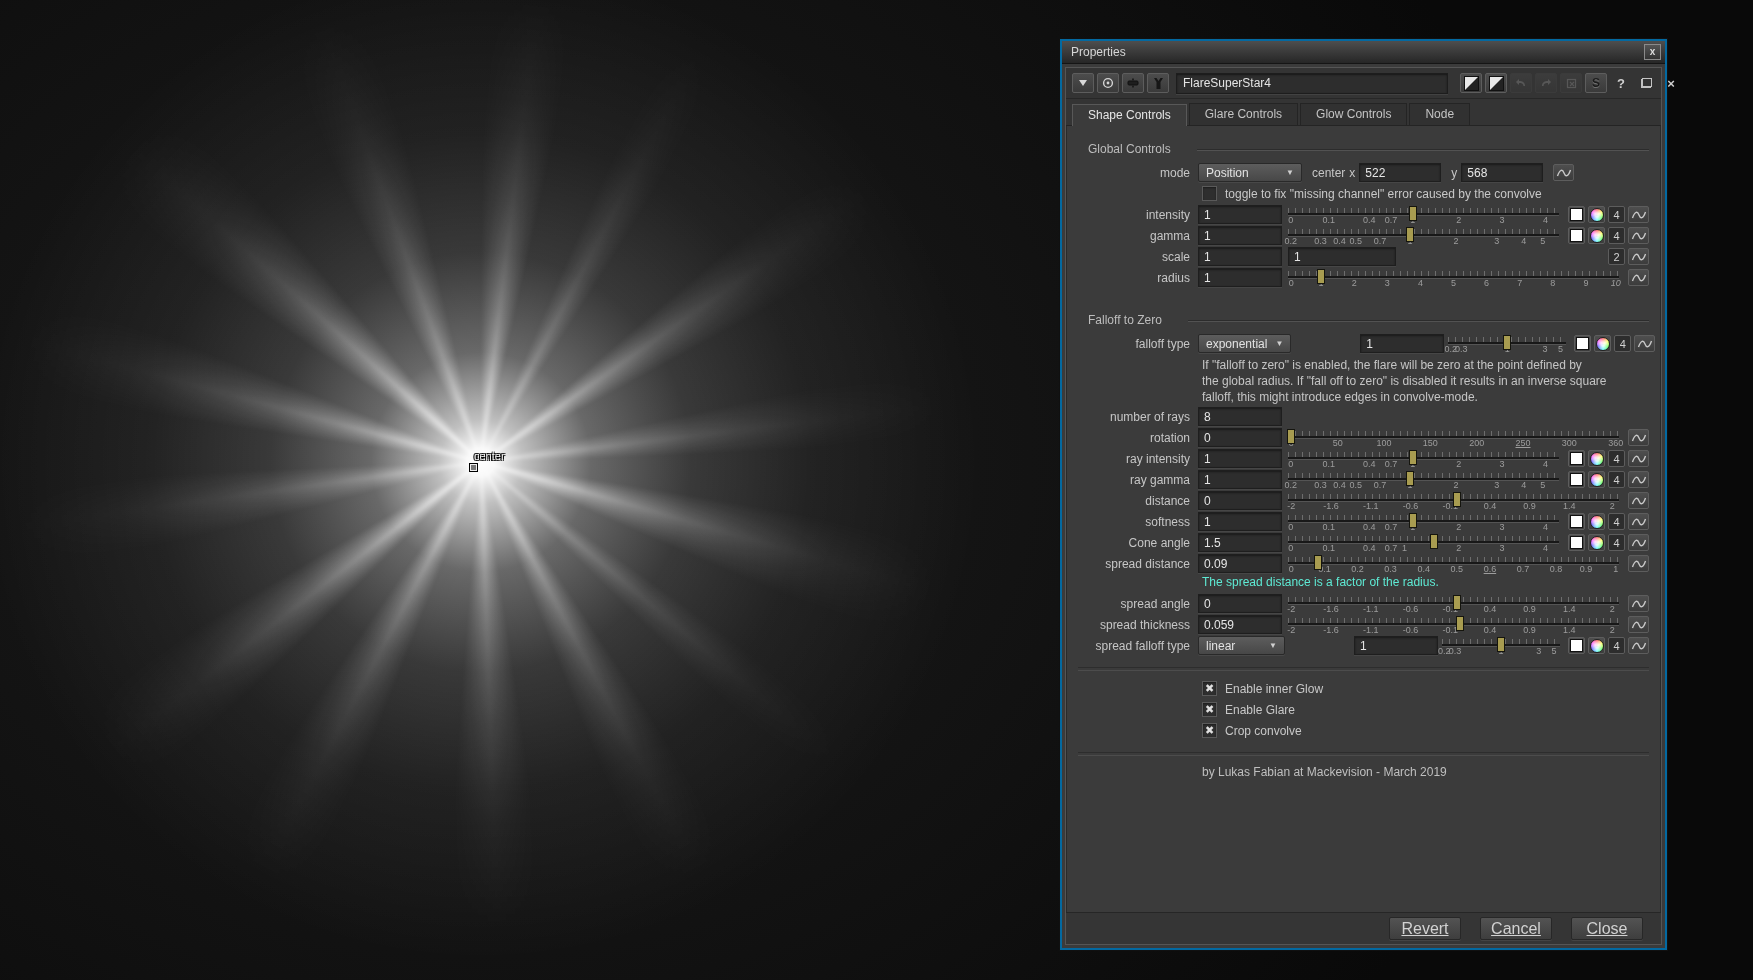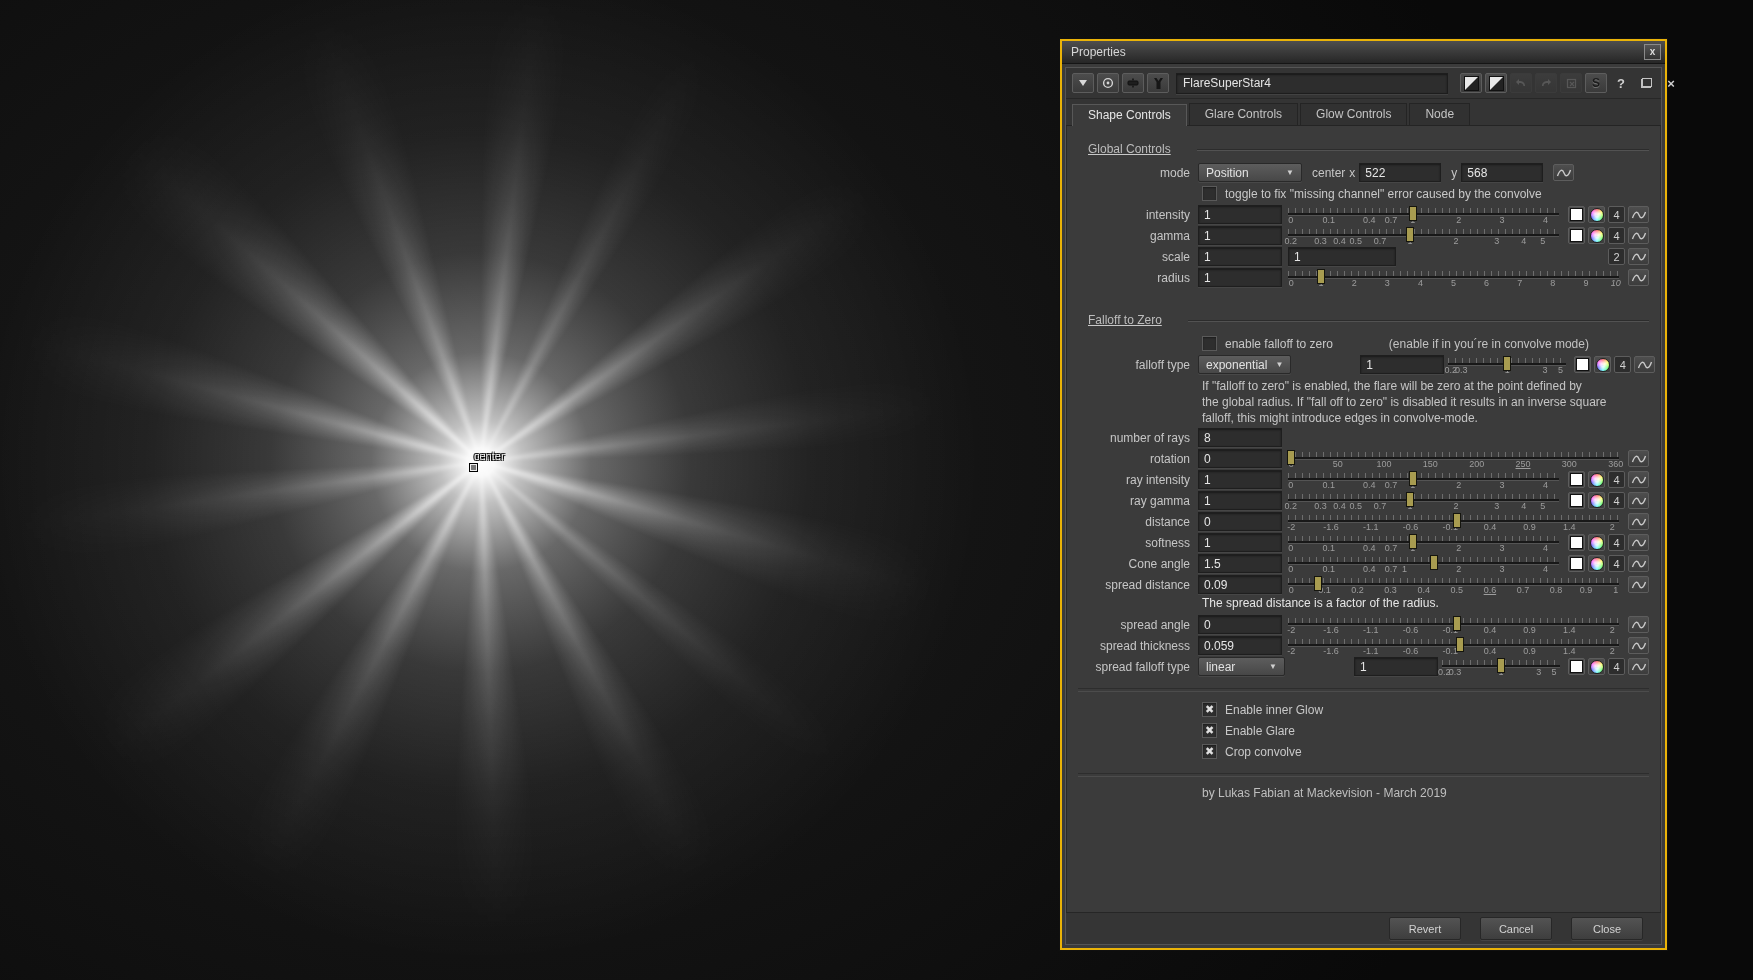--- a/index.html
+++ b/index.html
@@ -34,21 +34,21 @@
       transparent 333deg, rgba(255,255,255,.45) 340deg, transparent 347deg,
       transparent 360deg);
     -webkit-mask-image:radial-gradient(circle,rgba(0,0,0,1) 0px,rgba(0,0,0,.95) 60px,rgba(0,0,0,.55) 150px,rgba(0,0,0,.25) 260px,rgba(0,0,0,.08) 360px,transparent 480px);
             mask-image:radial-gradient(circle,rgba(0,0,0,1) 0px,rgba(0,0,0,.95) 60px,rgba(0,0,0,.55) 150px,rgba(0,0,0,.25) 260px,rgba(0,0,0,.08) 360px,transparent 480px);}
   .center-label{position:absolute;left:474px;top:450px;font-size:11px;color:#efefef;z-index:3;
     text-shadow:1px 1px 0 #000,-1px -1px 0 #000,1px -1px 0 #000,-1px 1px 0 #000;}
   .center-handle{position:absolute;left:470px;top:464px;width:5px;height:5px;background:#777;border:1px solid #eee;box-shadow:0 0 0 1px #000;z-index:3;}
 
   
   .props-window{position:absolute;left:1060px;top:39px;width:607px;height:911px;
-    background:#3b3b3b;border:2px solid #eab308;outline:1px solid #101010;
+    background:#3b3b3b;border:2px solid #0369a1;outline:1px solid #101010;
     display:flex;flex-direction:column;box-sizing:border-box;z-index:10;}
   .titlebar{height:22px;flex:0 0 22px;display:flex;align-items:center;
     background:linear-gradient(#4e4e4e,#262626);color:#d6d6d6;font-size:12px;
     padding:0 4px 0 9px;border-bottom:1px solid #151515;}
   .titlebar .t-title{flex:1;}
   .tb-close{width:15px;height:14px;background:linear-gradient(#555,#333);border:1px solid #8a8a8a;
     color:#ddd;font-size:10px;line-height:13px;text-align:center;font-weight:bold;cursor:pointer;}
   .panel{flex:1;margin:3px;border:1px solid #555;box-shadow:inset 0 0 0 1px #2a2a2a;
     display:flex;flex-direction:column;background:#3b3b3b;min-height:0;}
 
@@ -74,21 +74,21 @@
 
   
   .tabs{flex:0 0 24px;display:flex;align-items:flex-end;padding:2px 6px 0 6px;
     background:#343434;border-bottom:1px solid #242424;}
   .tab{padding:3px 15px 4px;font-size:12px;color:#c4c4c4;background:#313131;
     border:1px solid #242424;border-bottom:none;margin-right:2px;cursor:pointer;white-space:nowrap;}
   .tab.active{background:#3b3b3b;color:#e6e6e6;border-color:#585858;position:relative;top:1px;}
 
   
   .content{flex:1;padding:0 12px;overflow:hidden;color:#c8c8c8;font-size:12px;min-height:0;}
-  .group-head{display:flex;align-items:center;gap:26px;margin:16px 0 7px 10px;text-decoration:underline;}
+  .group-head{display:flex;align-items:center;gap:26px;margin:16px 0 7px 10px;}
   .g-title{font-size:12px;color:#bdbdbd;white-space:nowrap;}
   .g-line{flex:1;height:1px;background:#2c2c2c;box-shadow:0 1px 0 #525252;}
 
   .row{display:flex;align-items:center;height:19px;margin:2px 0;}
   .lbl{width:112px;flex:0 0 112px;text-align:right;padding-right:8px;color:#c6c6c6;white-space:nowrap;}
   .val{width:72px;flex:0 0 72px;height:17px;background:#2d2d2d;border:1px solid #1e1e1e;
     box-shadow:inset 0 1px 2px rgba(0,0,0,.45),0 1px 0 rgba(255,255,255,.06);
     color:#e6e6e6;font-size:12px;padding:0 5px;font-family:inherit;box-sizing:content-box;}
   .val.w2{width:96px;flex:0 0 96px;margin-left:6px;}
   .val.wxy{width:70px;flex:0 0 70px;}
@@ -120,29 +120,29 @@
       conic-gradient(#f55,#ff5,#5f5,#5ff,#55f,#f5f,#f55);}
   .curve-btn{width:21px;flex:0 0 21px;}
   .num-btn{background:#2d2d2d;}
 
   .cb{width:13px;height:13px;flex:0 0 13px;background:#2e2e2e;border:1px solid #5a5a5a;
     box-shadow:inset 0 1px 2px rgba(0,0,0,.4);display:flex;align-items:center;justify-content:center;
     font-size:11px;color:#e0e0e0;line-height:13px;cursor:pointer;margin-right:8px;}
   .indent{margin-left:124px;}
   .hint{color:#c2c2c2;margin-left:56px;}
   .help{margin:4px 0 0 124px;color:#c5c5c5;font-size:12px;line-height:16px;}
-  .note{margin:1px 0 3px 124px;color:#e5e5e5;font-size:12px;height:16px;}
+  .note{margin:1px 0 3px 124px;color:#5eead4;font-size:12px;height:16px;}
   .sep{height:2px;border-top:1px solid #2d2d2d;border-bottom:1px solid #4c4c4c;margin:12px 0 8px;}
   .footer-txt{margin:8px 0 0 124px;color:#bfbfbf;font-size:12px;line-height:16px;}
 
   .bottombar{flex:0 0 31px;display:flex;align-items:center;justify-content:flex-end;gap:19px;
     background:#353535;border-top:1px solid #262626;padding:0 18px;}
   .bbtn{width:70px;height:21px;display:flex;align-items:center;justify-content:center;
     background:linear-gradient(#535353,#3e3e3e);border:1px solid #272727;border-radius:2px;
-    color:#d2d2d2;font-size:11px;cursor:pointer;box-shadow:0 1px 0 rgba(255,255,255,.08);}
+    color:#d2d2d2;font-size:16px;cursor:pointer;box-shadow:0 1px 0 rgba(255,255,255,.08);text-decoration:underline;}
 
   svg.ic{display:block;}
 </style>
 </head>
 <body>
 
 <div class="viewport">
   <div class="flare">
     <div class="flare-rays"></div>
     <div class="flare-glow"></div>
@@ -352,25 +352,20 @@
               <path d="M1.5 9 C4 2 6.5 2 8 6 C9.5 10 12 10 14.5 3" fill="none" stroke="#c9c9c9" stroke-width="1.4"></path>
             </svg>
           </span>
       </div>
 
       <div class="group-head" style="margin-top:26px">
         <span class="g-title">Falloff to Zero</span>
           <span class="g-line"></span>
       </div>
 
-      <div class="row indent">
-        <span class="cb"></span>
-        <span>enable falloff to zero</span>
-        <span class="hint">(enable if in you´re in convolve mode)</span>
-      </div>
 
       <div class="row">
         <span class="lbl">falloff type</span>
         <div class="dropdown dd-type">
           <span>exponential</span>
           <span class="dd-arrow">▼</span>
         </div>
         <input class="val" style="margin-left: 69px;" value="1">
         <div class="slider mini">
             <span class="sl-tick" style="left: 2%;">0.2</span>

